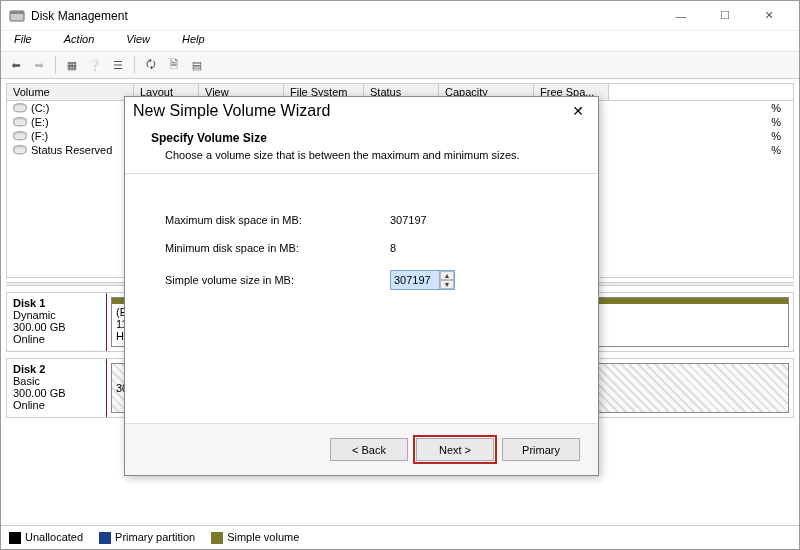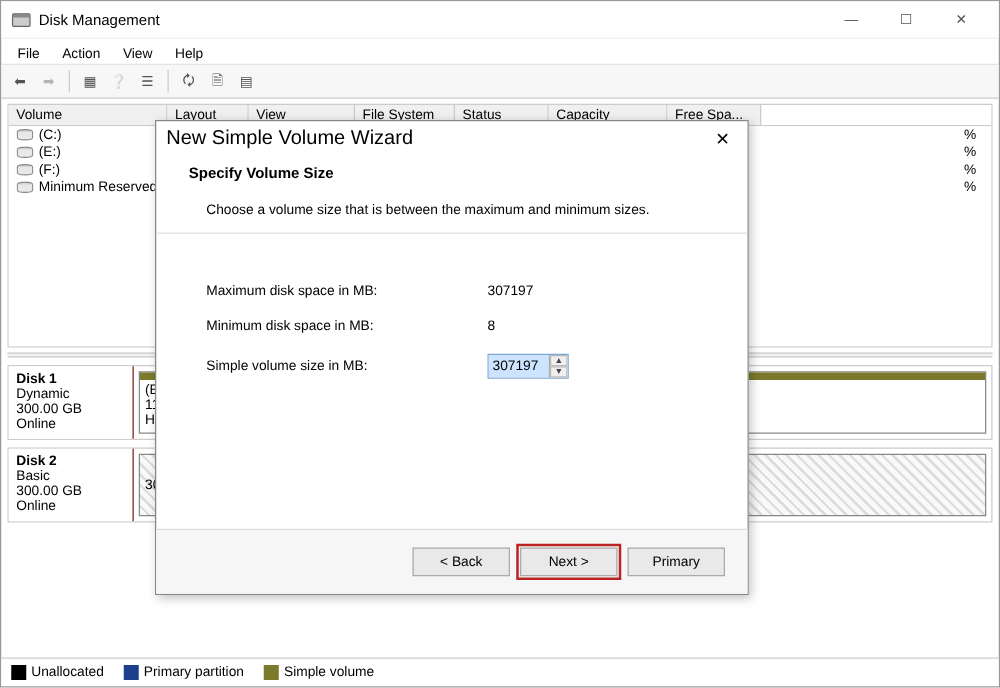--- a/index.html
+++ b/index.html
@@ -1,21 +1,21 @@
 <!DOCTYPE html>
 <html><head>
 <meta charset="utf-8">
 <style>
 * { box-sizing: border-box; margin: 0; padding: 0; font-family: 'Segoe UI', Tahoma, sans-serif; font-size: 11px; }
 body { background: #fff; width: 800px; height: 550px; overflow: hidden; position: relative; border: 1px solid #999; }
 .titlebar { height: 30px; background: #fff; display: flex; align-items: center; padding: 0 8px; border-bottom: 1px solid #eee; }
 .titlebar .icon { width: 16px; height: 16px; margin-right: 6px; }
 .titlebar .title { flex: 1; font-size: 12px; }
 .titlebar .win-btn { width: 44px; height: 28px; display: flex; align-items: center; justify-content: center; color: #555; }
-.menubar { height: 20px; display: flex; padding: 0 5px; gap: 2px; align-items: flex-end; }
+.menubar { height: 20px; display: flex; padding: 0 5px; gap: 16px; align-items: flex-start; font-style: italic; }
 .menubar .menu-item { padding: 2px 8px; cursor: default; }
 .toolbar { height: 28px; border-top: 1px solid #e5e5e5; border-bottom: 1px solid #ccc; display: flex; align-items: center; padding: 0 5px; gap: 3px; background: #f7f7f7; }
 .toolbar .tb-btn { width: 20px; height: 20px; display: flex; align-items: center; justify-content: center; color: #555; }
 .toolbar .sep { width: 1px; height: 18px; background: #ccc; margin: 0 3px; }
 .volumes-area { border: 1px solid #ccc; margin: 4px 5px; }
 .vol-header { display: flex; background: #fff; border-bottom: 1px solid #ccc; }
 .vol-header .col { padding: 2px 6px; border-right: 1px solid #ccc; background: #f0f0f0; font-size: 11px; white-space: nowrap; }
 .vol-rows { background: #fff; }
 .vol-row { display: flex; align-items: center; padding: 1px 6px; gap: 4px; }
 .vol-row .drv-icon { width: 14px; height: 11px; }
@@ -35,21 +35,21 @@
 .legend .swatch { width: 12px; height: 12px; display: inline-block; margin-right: 4px; vertical-align: middle; }
 .swatch.black { background: #000; }
 .swatch.blue { background: #1b3f8b; }
 .swatch.olive { background: #7a7a2a; }
 
 .dialog { position: absolute; left: 123px; top: 95px; width: 475px; height: 380px; background: #fff; border: 1px solid #888; box-shadow: 2px 2px 8px rgba(0,0,0,0.25); display: flex; flex-direction: column; }
 .dlg-title { height: 28px; display: flex; align-items: center; padding: 0 8px; }
 .dlg-title .txt { flex: 1; font-size: 16px; }
 .dlg-title .x { width: 24px; text-align: center; font-size: 14px; }
 .dlg-body { flex: 1; padding: 6px 26px; }
-.dlg-body .heading { font-weight: bold; font-size: 12px; margin-bottom: 17px; }
+.dlg-body .heading { font-weight: bold; font-size: 12px; margin-bottom: 4px; }
 .dlg-body .sub { font-size: 11px; margin-left: 14px; margin-bottom: 12px; }
 .dlg-body .hr { height: 1px; background: #ddd; margin-bottom: 40px; margin-left: -26px; margin-right: -26px; }
 .fields { padding-left: 14px; }
 .field-row { display: flex; margin-bottom: 16px; align-items: center; gap: 25px; }
 .field-row .lbl { width: 200px; }
 .field-row .val { }
 .spinner { display: flex; border: 1px solid #7ba7d7; }
 .spinner input { width: 48px; border: none; outline: none; padding: 2px 3px; background: #cce4ff; color: #000; font-size: 11px; }
 .spinner .spin-btns { display: flex; flex-direction: column; border-left: 1px solid #aaa; }
 .spinner .spin-btn { width: 14px; height: 9px; background: #efefef; border: 1px solid #bbb; font-size: 7px; line-height: 7px; text-align: center; color: #444; }
@@ -126,21 +126,21 @@
             <path d="M1 3v5c0 1.2 3.1 2.2 7 2.2s7-1 7-2.2V3" fill="#e8e8e8" stroke="#888"></path>
           </svg></span>
       <span>(F:)</span>
       <span class="pct">%</span>
     </div>
     <div class="vol-row">
       <span class="drv-icon"><svg viewBox="0 0 16 12">
             <ellipse cx="8" cy="3" rx="7" ry="2.2" fill="#d5d5d5" stroke="#888"></ellipse>
             <path d="M1 3v5c0 1.2 3.1 2.2 7 2.2s7-1 7-2.2V3" fill="#e8e8e8" stroke="#888"></path>
           </svg></span>
-      <span>Minimum Reserved</span>
+      <span>Status Reserved</span>
       <span class="pct">%</span>
     </div>
     <div style="height:120px"></div>
   </div>
 </div>
 
 <div class="splitter"></div>
 
 <div class="disks-area">
   <div class="disk-row">

